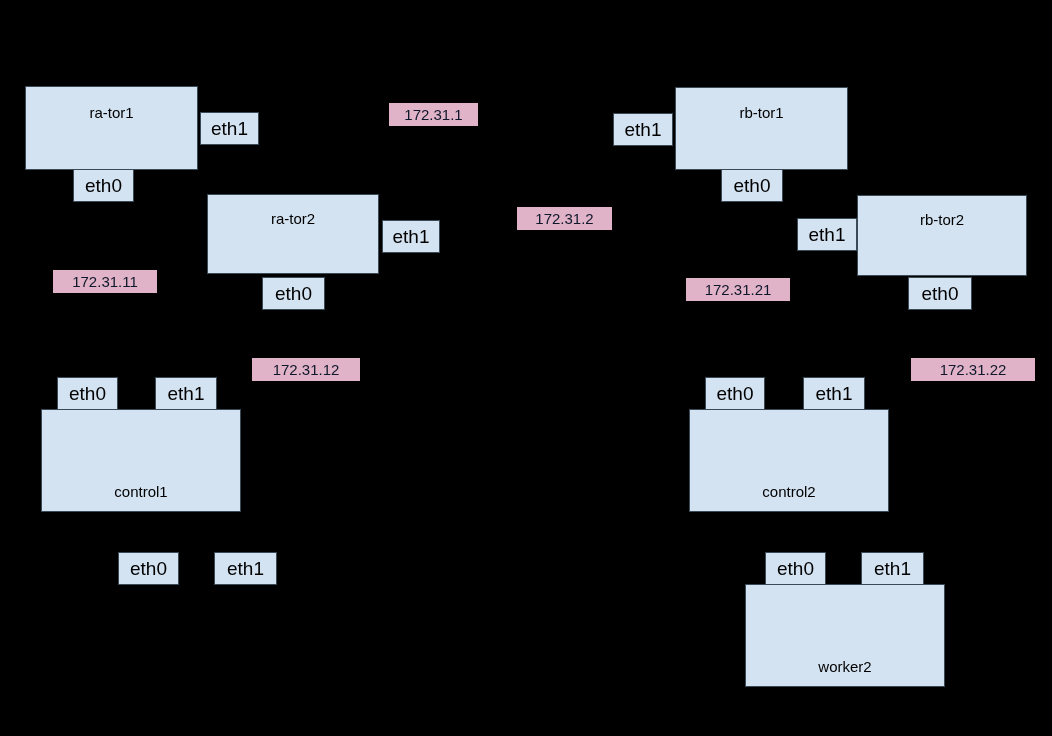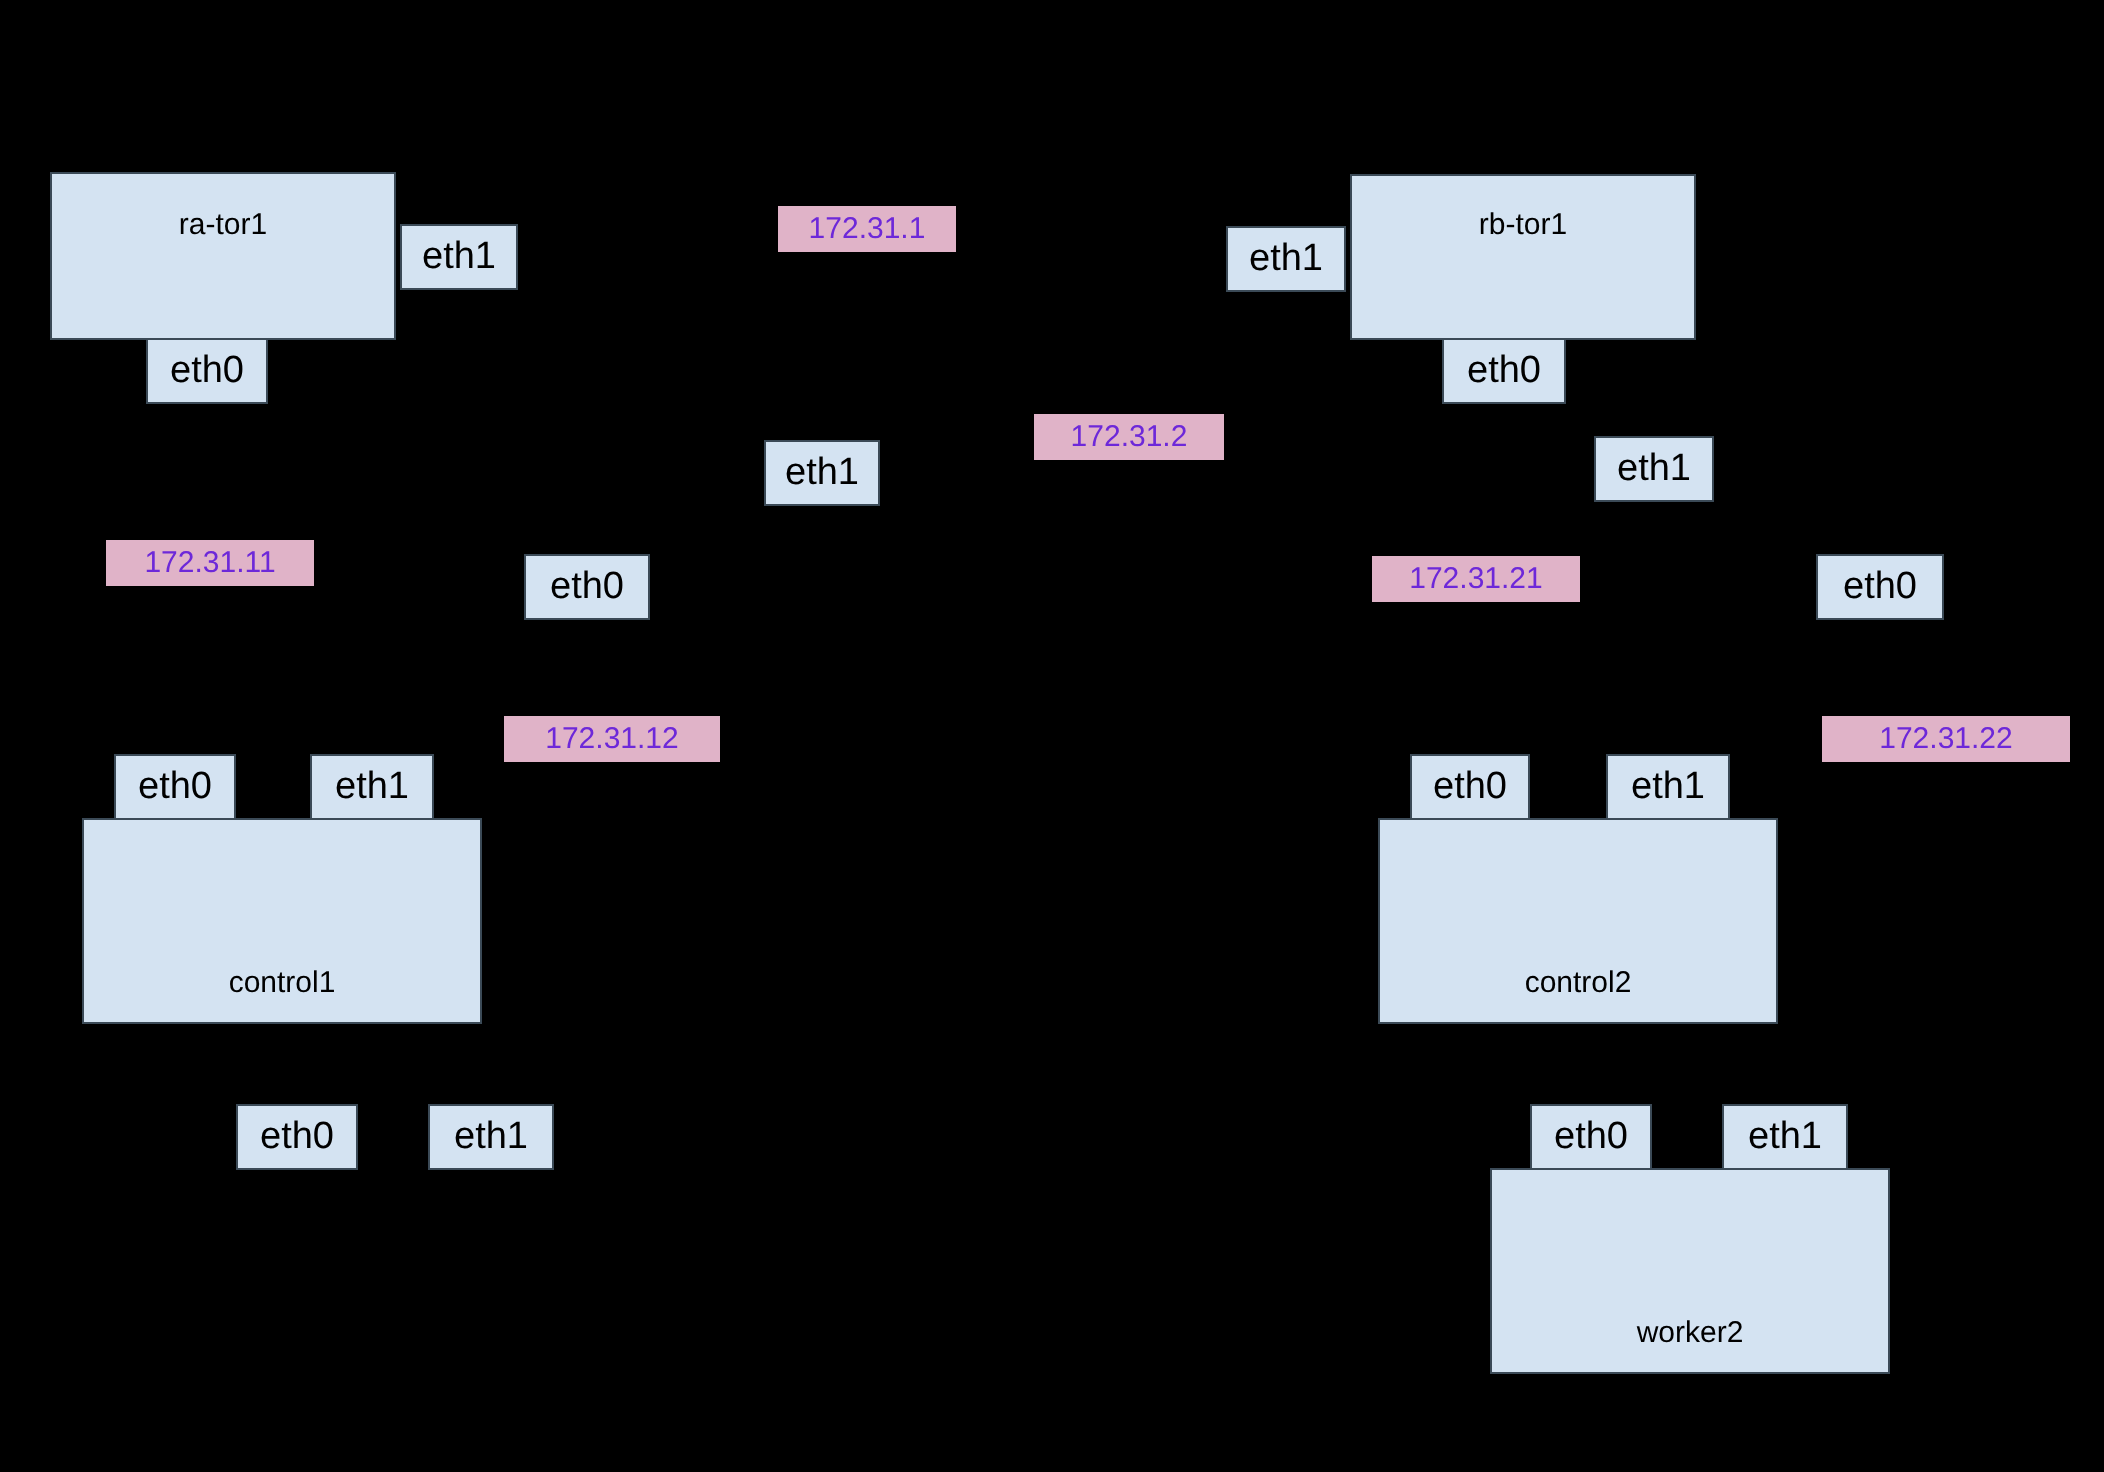--- a/index.html
+++ b/index.html
@@ -45,38 +45,44 @@
     z-index:3;
   }
 
   .iplabel{
     position:absolute;
     background:#e0b3c8;
     box-sizing:border-box;
     display:flex;
     align-items:center;
     justify-content:center;
-    color:#6d28d9;
+    color:#0f172a;
     font-size:15px;
     line-height:1;
     z-index:4;
     padding:0 6px;
     text-align:right;
   }
 </style>
 </head>
 <body>
 
 <div id="canvas">
 
 <div class="node switch" style="left: 25px; top: 86px; width: 173px; height: 84px;">
       <span class="node-label">ra-tor1</span>
     </div>
+    <div class="node switch" style="left: 207px; top: 194px; width: 172px; height: 80px;">
+      <span class="node-label">ra-tor2</span>
+    </div>
     <div class="node switch" style="left: 675px; top: 87px; width: 173px; height: 83px;">
       <span class="node-label">rb-tor1</span>
+    </div>
+    <div class="node switch" style="left: 857px; top: 195px; width: 170px; height: 81px;">
+      <span class="node-label">rb-tor2</span>
     </div>
     <div class="node" style="left: 41px; top: 409px; width: 200px; height: 103px;">
       <span class="node-label">control1</span>
     </div>
     <div class="node" style="left: 689px; top: 409px; width: 200px; height: 103px;">
       <span class="node-label">control2</span>
     </div>
     <div class="node" style="left: 745px; top: 584px; width: 200px; height: 103px;">
       <span class="node-label">worker2</span>
     </div>

